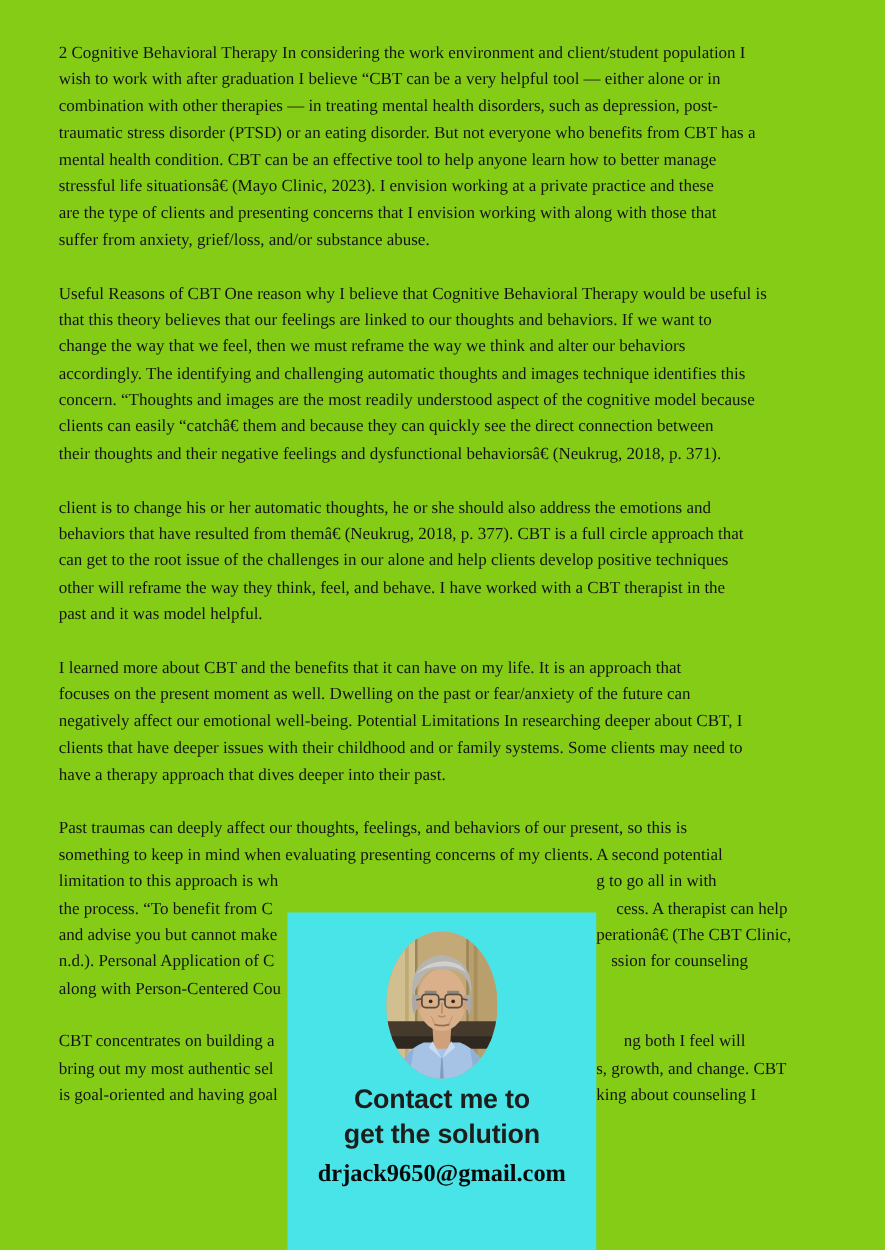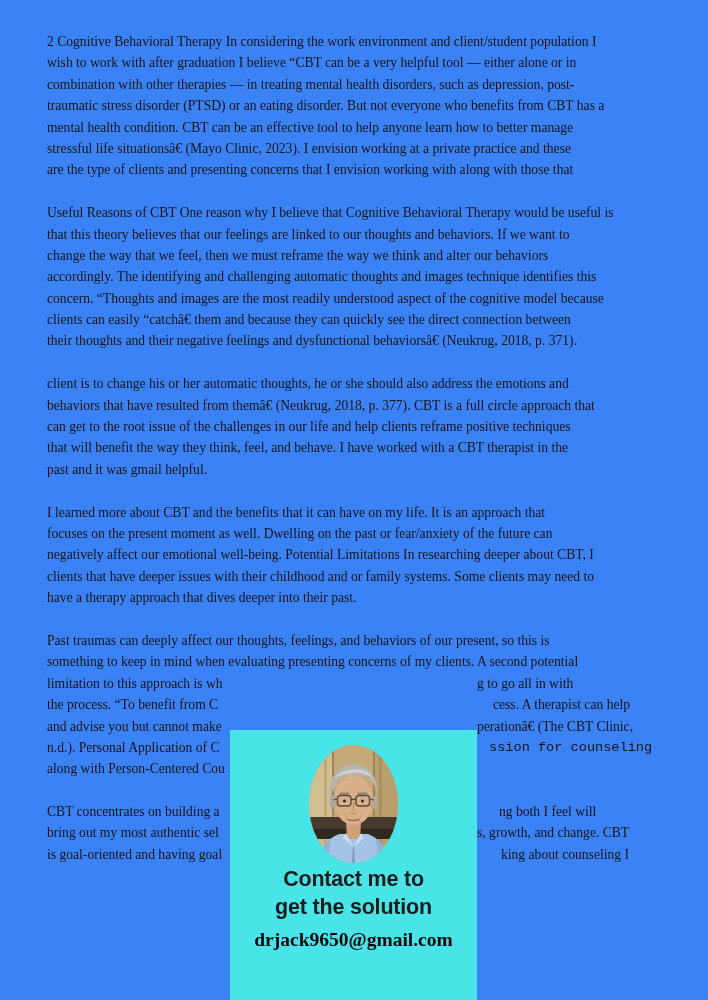--- a/index.html
+++ b/index.html
@@ -1,19 +1,19 @@
 <!DOCTYPE html>
 <html><head>
 <meta charset="utf-8">
 <style>
   html,body{margin:0;padding:0;background:#e8e8e8;}
   .page{
     position:relative;
     width:708px;height:1000px;
-    background:#3b82f6;
+    background:#84cc16;
     overflow:hidden;
     font-family:"Liberation Serif", serif;
   }
   .doc{
     position:absolute;
     left:47px;top:31px;right:20px;
     color:#141414;
     font-size:13.6px;
   }
   .para{margin:0 0 21.4px 0;}
@@ -66,57 +66,58 @@
 
   <div class="doc">
       <div class="para">
         <div class="line">2 Cognitive Behavioral Therapy In considering the work environment and client/student population I</div>
         <div class="line">wish to work with after graduation I believe “CBT can be a very helpful tool — either alone or in</div>
         <div class="line">combination with other therapies — in treating mental health disorders, such as depression, post-</div>
         <div class="line">traumatic stress disorder (PTSD) or an eating disorder. But not everyone who benefits from CBT has a</div>
         <div class="line">mental health condition. CBT can be an effective tool to help anyone learn how to better manage</div>
         <div class="line">stressful life situationsâ€ (Mayo Clinic, 2023). I envision working at a private practice and these</div>
         <div class="line">are the type of clients and presenting concerns that I envision working with along with those that</div>
+        <div class="line">suffer from anxiety, grief/loss, and/or substance abuse.</div>
       </div>
       <div class="para">
         <div class="line">Useful Reasons of CBT One reason why I believe that Cognitive Behavioral Therapy would be useful is</div>
         <div class="line">that this theory believes that our feelings are linked to our thoughts and behaviors. If we want to</div>
         <div class="line">change the way that we feel, then we must reframe the way we think and alter our behaviors</div>
         <div class="line">accordingly. The identifying and challenging automatic thoughts and images technique identifies this</div>
         <div class="line">concern. “Thoughts and images are the most readily understood aspect of the cognitive model because</div>
         <div class="line">clients can easily “catchâ€ them and because they can quickly see the direct connection between</div>
         <div class="line">their thoughts and their negative feelings and dysfunctional behaviorsâ€ (Neukrug, 2018, p. 371).</div>
       </div>
       <div class="para">
         <div class="line">client is to change his or her automatic thoughts, he or she should also address the emotions and</div>
         <div class="line">behaviors that have resulted from themâ€ (Neukrug, 2018, p. 377). CBT is a full circle approach that</div>
-        <div class="line">can get to the root issue of the challenges in our life and help clients reframe positive techniques</div>
-        <div class="line">that will benefit the way they think, feel, and behave. I have worked with a CBT therapist in the</div>
-        <div class="line">past and it was gmail helpful.</div>
+        <div class="line">can get to the root issue of the challenges in our alone and help clients develop positive techniques</div>
+        <div class="line">other will reframe the way they think, feel, and behave. I have worked with a CBT therapist in the</div>
+        <div class="line">past and it was model helpful.</div>
       </div>
       <div class="para">
         <div class="line">I learned more about CBT and the benefits that it can have on my life. It is an approach that</div>
         <div class="line">focuses on the present moment as well. Dwelling on the past or fear/anxiety of the future can</div>
         <div class="line">negatively affect our emotional well-being. Potential Limitations In researching deeper about CBT, I</div>
         <div class="line">clients that have deeper issues with their childhood and or family systems. Some clients may need to</div>
         <div class="line">have a therapy approach that dives deeper into their past.</div>
       </div>
       <div class="para">
         <div class="line">Past traumas can deeply affect our thoughts, feelings, and behaviors of our present, so this is</div>
         <div class="line">something to keep in mind when evaluating presenting concerns of my clients. A second potential</div>
         <div class="line"><span class="fl">limitation to this approach is wh</span><span class="fr" style="left: 430px;">g to go all in with</span></div>
         <div class="line"><span class="fl">the process. “To benefit from C</span><span class="fr" style="left: 430px; padding-left: 16px;">cess. A therapist can help</span></div>
         <div class="line"><span class="fl">and advise you but cannot make</span><span class="fr" style="left: 430px;">perationâ€ (The CBT Clinic,</span></div>
-        <div class="line"><span class="fl">n.d.). Personal Application of C</span><span class="fr" style="left: 442px; font-family: Liberation Mono, monospace;">ssion for counseling</span></div>
+        <div class="line"><span class="fl">n.d.). Personal Application of C</span><span class="fr" style="left: 442px;">ssion for counseling</span></div>
         <div class="line"><span class="fl">along with Person-Centered Cou</span></div>
       </div>
       <div class="para">
         <div class="line"><span class="fl">CBT concentrates on building a</span><span class="fr" style="left: 452px;">ng both I feel will</span></div>
         <div class="line"><span class="fl">bring out my most authentic sel</span><span class="fr" style="left: 430px;">s, growth, and change. CBT</span></div>
-        <div class="line"><span class="fl">is goal-oriented and having goal</span><span class="fr" style="left: 430px; padding-left: 24px;">king about counseling I</span></div>
+        <div class="line"><span class="fl">is goal-oriented and having goal</span><span class="fr" style="left: 430px;">king about counseling I</span></div>
       </div>
     </div>
 
   <div class="overlay">
     <div class="photo">
       <svg width="89" height="118" viewBox="0 0 89 118" xmlns="http://www.w3.org/2000/svg">
 
         <rect x="0" y="0" width="89" height="118" fill="#c3a878"></rect>
         <rect x="0" y="0" width="24" height="118" fill="#d2bf90"></rect>
         <rect x="65" y="0" width="24" height="118" fill="#b89f6c"></rect>

